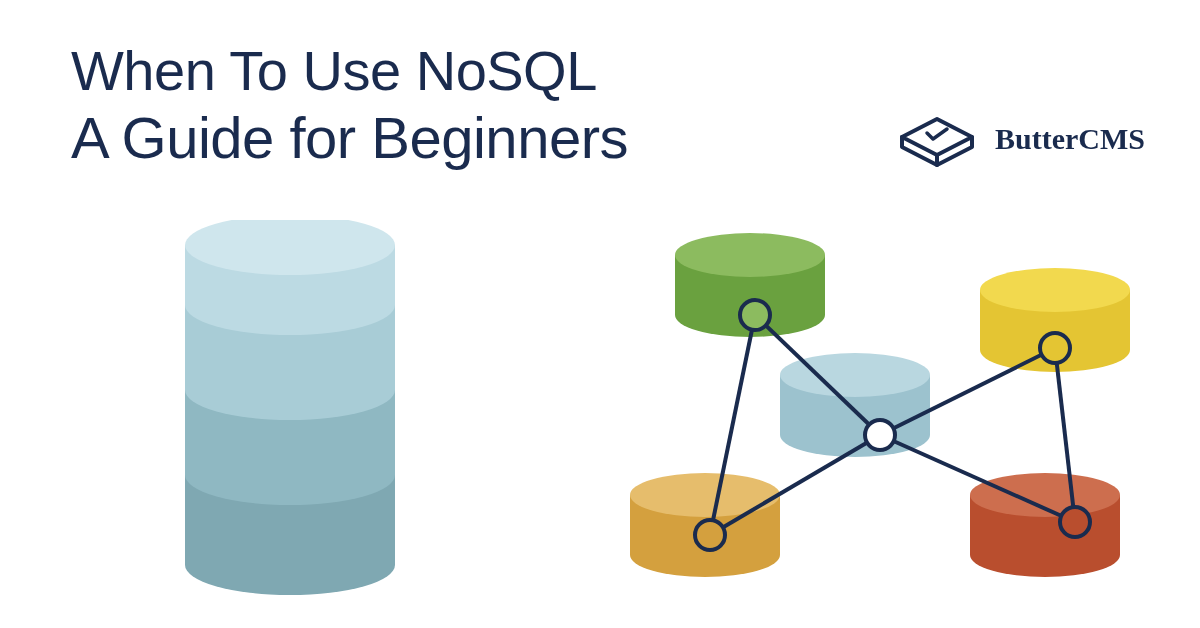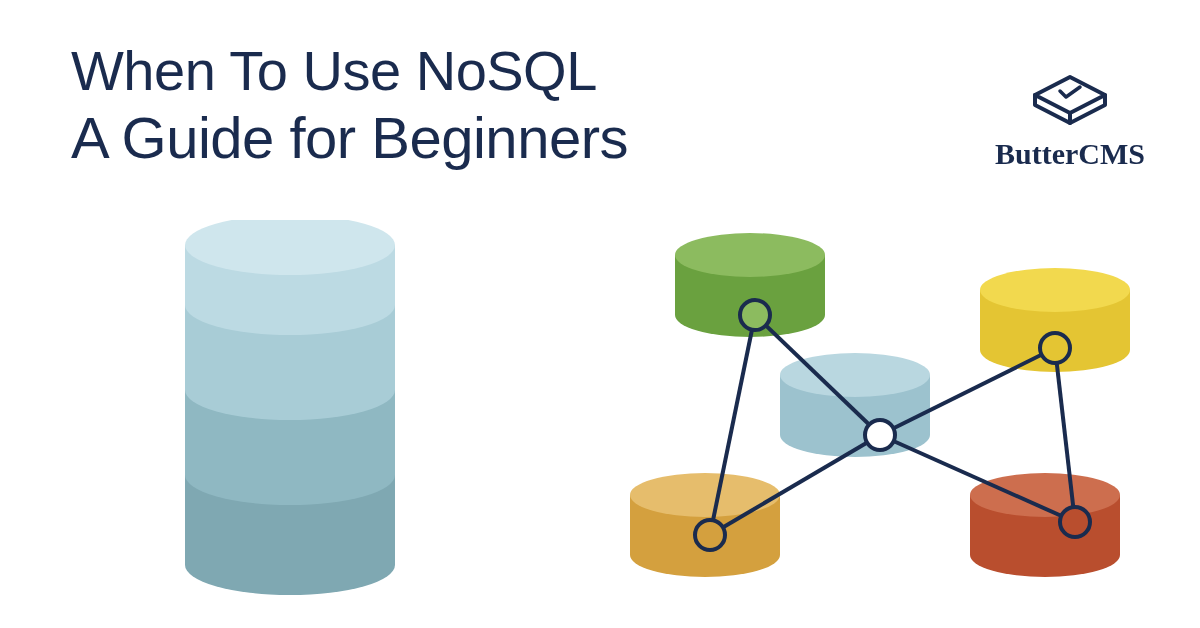--- a/index.html
+++ b/index.html
@@ -35,21 +35,21 @@
       line-height: 1.1;
     }
     .subtitle {
       font-size: 58px;
       font-weight: 300;
       letter-spacing: -0.5px;
       margin-top: 2px;
     }
     .logo-block {
       display: flex;
-      flex-direction: column;
+      flex-direction: row;
       align-items: center;
       gap: 8px;
       margin-top: 5px;
     }
     .brand-name {
       font-family: Georgia, "Times New Roman", serif;
       font-weight: 700;
       font-size: 30px;
       color: #1a2b4e;
     }

